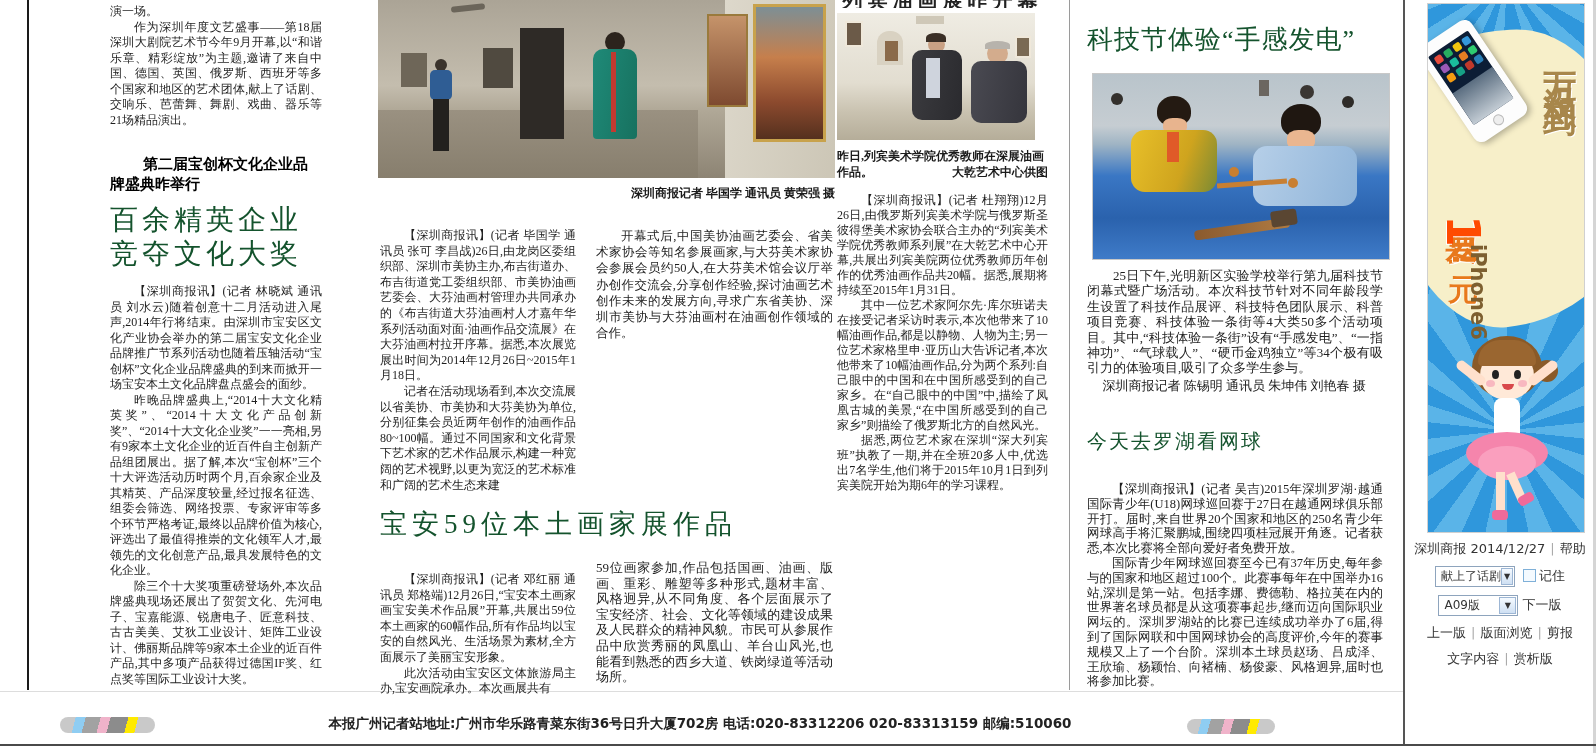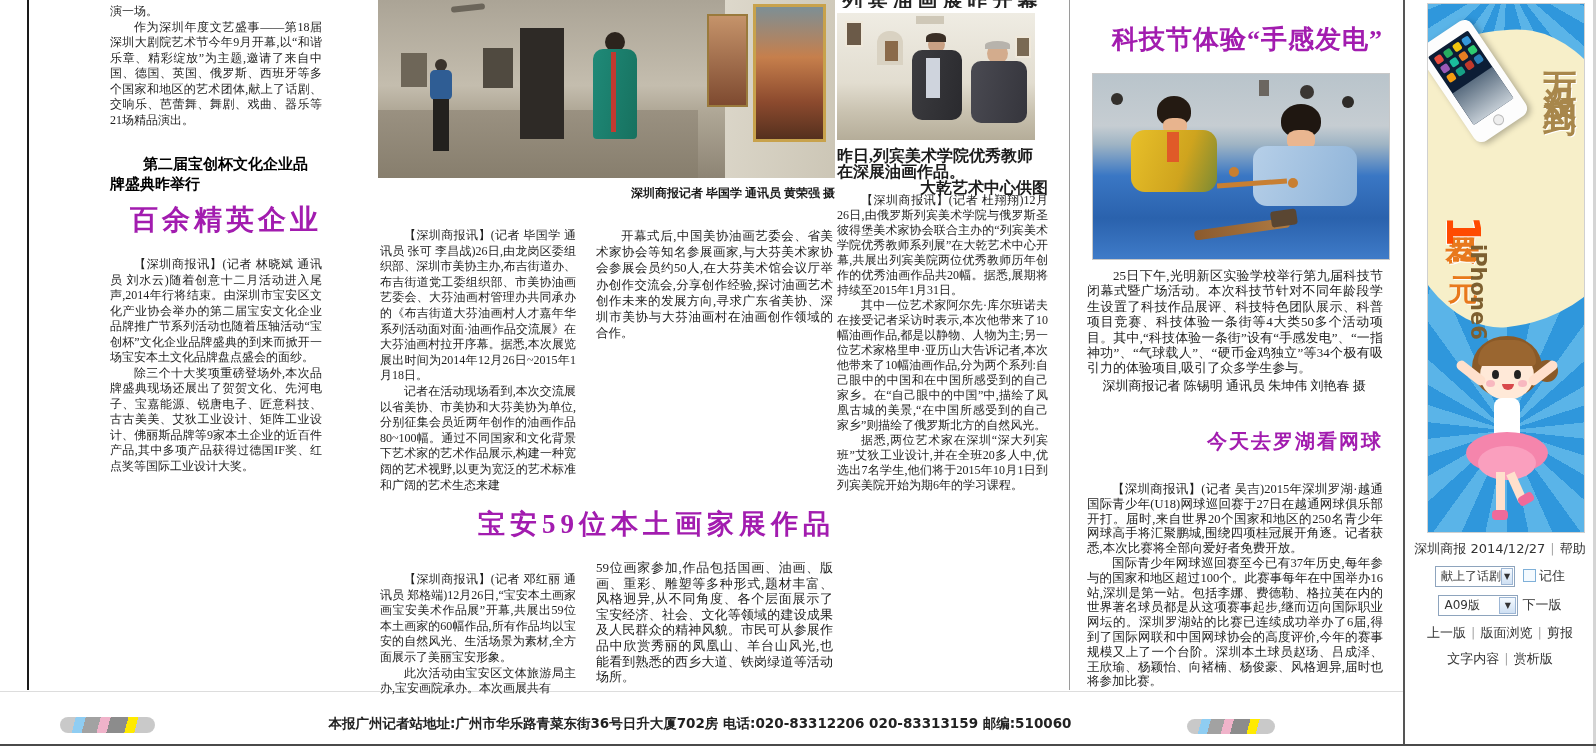--- a/index.html
+++ b/index.html
@@ -2,21 +2,21 @@
 <html><head>
 <meta charset="utf-8">
 <style>
   *{margin:0;padding:0;box-sizing:border-box}
   html,body{width:1596px;height:753px}
   body{position:relative;background:#fff;overflow:hidden;
        font-family:"Liberation Serif","DejaVu Serif",serif;color:#1b1b1b}
   .abs{position:absolute}
   .para{text-align:justify;text-indent:2em;color:#1e1e1e}
   .noind{text-indent:0}
-  .hl{text-align:right;font-weight:700;color:#a21caf}
+  .hl{text-align:left;font-weight:400;color:#14532d}
   .cap{font-weight:600;text-align:justify;text-indent:2em}
   .credit{float:right;text-indent:0}
   .sans{font-family:"DejaVu Sans","Liberation Sans",sans-serif}
   .photo{position:absolute;overflow:hidden}
   .fig{position:absolute}
   a{color:#333;text-decoration:none;cursor:pointer}
   .sep{color:#aaa;margin:0 5px}
   .sb-row{margin-top:8px;white-space:nowrap}
   .selectbox{display:inline-flex;align-items:center;justify-content:space-between;
      background:#fff;border:1px solid #8ea4bd;height:21px;width:80px;padding-left:5px;
@@ -36,24 +36,26 @@
 <div class="abs" style="left:1069px;top:0;width:1px;height:690px;background:#9a9a9a"></div>
 <div class="abs" style="left:1403px;top:0;width:2px;height:745px;background:#555"></div>
 <div class="abs" style="left:1593px;top:0;width:3px;height:753px;background:#d5d5d5"></div>
 <div class="abs" style="left:0;top:691px;width:1403px;height:1px;background:#ddd"></div>
 <div class="abs" style="left:0;top:744px;width:1596px;height:2px;background:#4a4a4a"></div>
 
 <div class="abs" style="left:110px;top:4px;width:212px;font-size:12px;line-height:15.5px">
   <div class="para noind">演一场。</div>
   <div class="para" style="margin-bottom:26px">作为深圳年度文艺盛事——第18届深圳大剧院艺术节今年9月开幕,以“和谐乐章、精彩绽放”为主题,邀请了来自中国、德国、英国、俄罗斯、西班牙等多个国家和地区的艺术团体,献上了话剧、交响乐、芭蕾舞、舞剧、戏曲、器乐等21场精品演出。</div>
   <div style="font-size:15px;line-height:20px;font-weight:700;text-indent:2.2em;margin-bottom:9px;color:#000">第二届宝创杯文化企业品牌盛典昨举行</div>
-  <div class="hl" style="font-size:28px;line-height:34px;letter-spacing:4px;margin-bottom:20px">
+  <div class="hl" style="font-size:28px;line-height:34px;letter-spacing:4px;margin-bottom:13px">
     <div>百余精英企业</div>
+    <div>竞夺文化大奖</div>
   </div>
   <div class="para">【深圳商报讯】(记者 林晓斌 通讯员 刘水云)随着创意十二月活动进入尾声,2014年行将结束。由深圳市宝安区文化产业协会举办的第二届宝安文化企业品牌推广节系列活动也随着压轴活动“宝创杯”文化企业品牌盛典的到来而掀开一场宝安本土文化品牌盘点盛会的面纱。</div>
+  <div class="para">昨晚品牌盛典上,“2014十大文化精英奖”、“2014十大文化产品创新奖”、“2014十大文化企业奖”一一亮相,另有9家本土文化企业的近百件自主创新产品组团展出。据了解,本次“宝创杯”三个十大评选活动历时两个月,百余家企业及其精英、产品深度较量,经过报名征选、组委会筛选、网络投票、专家评审等多个环节严格考证,最终以品牌价值为核心,评选出了最值得推崇的文化领军人才,最领先的文化创意产品,最具发展特色的文化企业。</div>
   <div class="para">除三个十大奖项重磅登场外,本次品牌盛典现场还展出了贺贺文化、先河电子、宝嘉能源、锐唐电子、匠意科技、古古美美、艾狄工业设计、矩阵工业设计、佛丽斯品牌等9家本土企业的近百件产品,其中多项产品获得过德国IF奖、红点奖等国际工业设计大奖。</div>
 </div>
 
 <div class="photo" style="left:378px;top:0;width:457px;height:178px;background:linear-gradient(180deg,#aba496 0%,#c4bdae 48%,#b0a897 62%,#8d8474 100%)">
   <div class="fig" style="left:0;top:62%;width:70%;height:38%;background:linear-gradient(180deg,#9a9181,#877e6d)"></div>
   <div class="fig" style="left:16%;top:3%;width:34px;height:6px;background:#6b655a;border-radius:3px;transform:rotate(-6deg)"></div>
   <div class="fig" style="left:31%;top:16%;width:44px;height:62%;background:#2e2a26"></div>
   <div class="fig" style="left:5%;top:30%;width:26px;height:34px;background:#6e6658"></div>
   <div class="fig" style="left:23%;top:27%;width:30px;height:40px;background:#504a40"></div>
   <div class="fig" style="left:11%;top:33%;width:26px;height:56%">
@@ -106,28 +108,28 @@
     <div class="fig" style="left:14px;top:-3px;width:20px;height:9px;border-radius:50% 50% 0 0;background:#3a2f26"></div>
     <div class="fig" style="left:0;top:14px;width:50px;height:70px;border-radius:10px;background:linear-gradient(100deg,#3c3c40,#2a2a2e)"></div>
     <div class="fig" style="left:14px;top:22px;width:14px;height:40px;background:#cfd4dd"></div>
   </div>
   <div class="fig" style="right:3%;top:24%;width:60px;height:76%">
     <div class="fig" style="left:18px;top:0;width:21px;height:21px;border-radius:50%;background:#d3ac8d"></div>
     <div class="fig" style="left:16px;top:-2px;width:25px;height:8px;border-radius:50% 50% 0 0;background:#b7b3ac"></div>
     <div class="fig" style="left:2px;top:18px;width:56px;height:62px;border-radius:10px;background:linear-gradient(100deg,#4a4a52,#35353c)"></div>
   </div>
 </div>
-<div class="abs" style="left:837px;top:148px;width:211px;font-size:16px;line-height:16px">
+<div class="abs" style="left:837px;top:148px;width:211px;font-size:12px;line-height:16px">
   <span class="cap">昨日,列宾美术学院优秀教师在深展油画作品。</span>
   <span class="credit cap">大乾艺术中心供图</span>
 </div>
 <div class="abs" style="left:837px;top:193px;width:211px;font-size:12px;line-height:15px">
   <div class="para">【深圳商报讯】(记者 杜翔翔)12月26日,由俄罗斯列宾美术学院与俄罗斯圣彼得堡美术家协会联合主办的“列宾美术学院优秀教师系列展”在大乾艺术中心开幕,共展出列宾美院两位优秀教师历年创作的优秀油画作品共20幅。据悉,展期将持续至2015年1月31日。</div>
   <div class="para">其中一位艺术家阿尔先·库尔班诺夫在接受记者采访时表示,本次他带来了10幅油画作品,都是以静物、人物为主;另一位艺术家格里申·亚历山大告诉记者,本次他带来了10幅油画作品,分为两个系列:自己眼中的中国和在中国所感受到的自己家乡。在“自己眼中的中国”中,描绘了凤凰古城的美景,“在中国所感受到的自己家乡”则描绘了俄罗斯北方的自然风光。</div>
-  <div class="para">据悉,两位艺术家在深圳“深大列宾班”艾狄工业设计,并在全班20多人中,优选出7名学生,他们将于2015年10月1日到列宾美院开始为期6年的学习课程。</div>
+  <div class="para">据悉,两位艺术家在深圳“深大列宾班”执教了一期,并在全班20多人中,优选出7名学生,他们将于2015年10月1日到列宾美院开始为期6年的学习课程。</div>
 </div>
 
 <div class="hl" style="position:absolute;left:1087px;top:22px;width:296px;font-size:26px;letter-spacing:1px">科技节体验“手感发电”</div>
 <div class="photo" style="left:1092px;top:73px;width:298px;height:187px;border:1px solid #c8c8c8;background:linear-gradient(180deg,#b9c4cb 0%,#c6cdd2 28%,#9fb4c4 38%,#3a77c4 55%,#2a62ad 78%,#3f7bc8 100%)">
   <div class="fig" style="left:6%;top:10%;width:12px;height:12px;border-radius:50%;background:#33302c"></div>
   <div class="fig" style="left:70%;top:6%;width:14px;height:14px;border-radius:50%;background:#3a3632"></div>
   <div class="fig" style="left:84%;top:12%;width:12px;height:12px;border-radius:50%;background:#2e2b28"></div>
   <div class="fig" style="left:56%;top:3%;width:10px;height:16px;background:#6b6660"></div>
   <div class="fig" style="left:10%;top:12%;width:110px;height:80%">
     <div class="fig" style="left:34px;top:0;width:34px;height:30px;border-radius:50% 50% 42% 42%;background:#241a12"></div>

